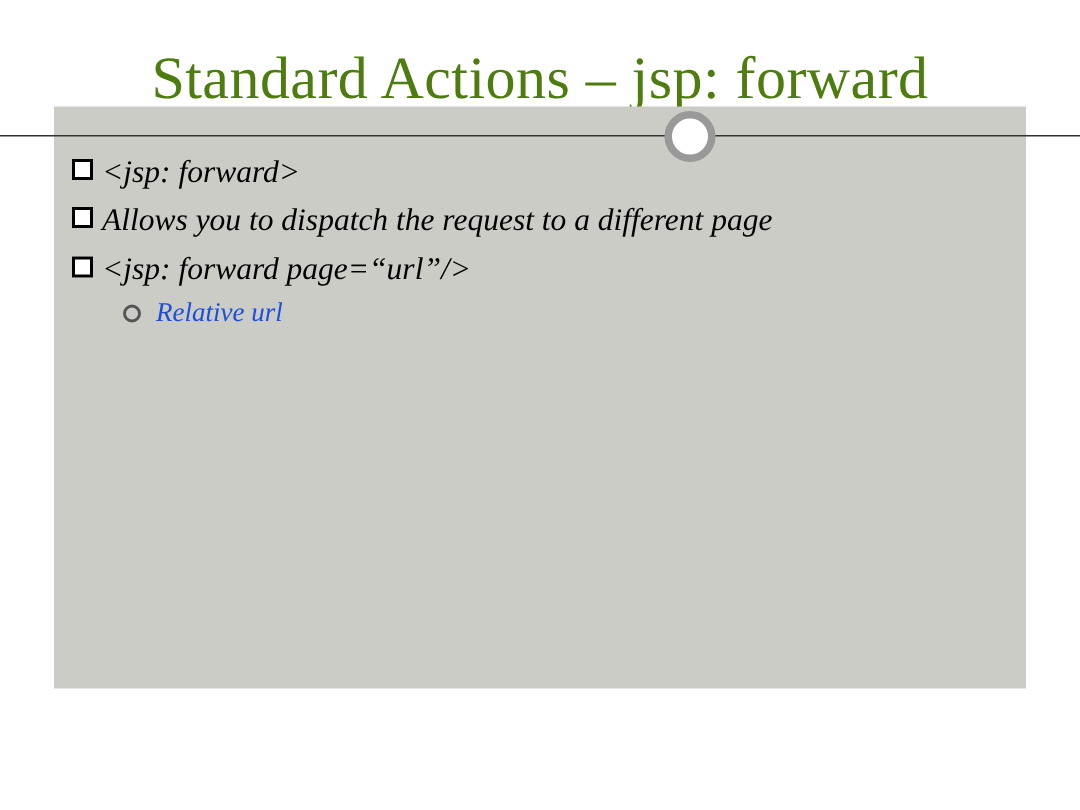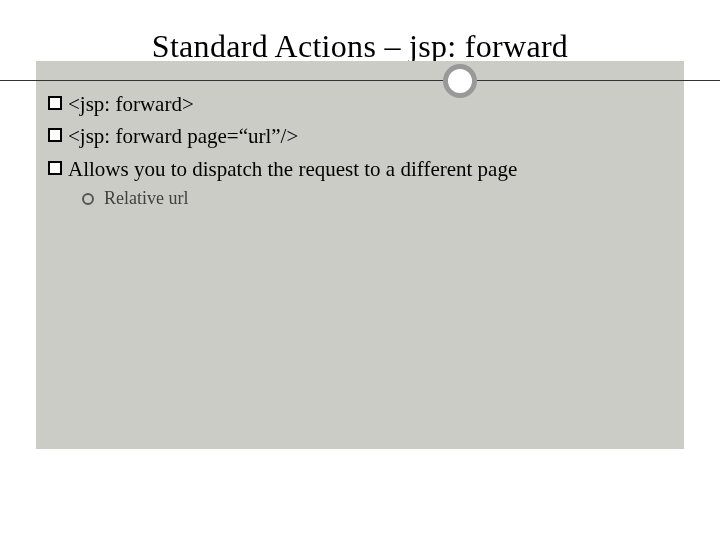--- a/index.html
+++ b/index.html
@@ -12,22 +12,22 @@
     overflow: hidden;
   }
   .slide {
     width: 720px;
     height: 540px;
     position: relative;
     padding: 18px 40px 30px 40px;
   }
   .title {
     text-align: center;
-    font-size: 32px;
-    color: #000000;
+    font-size: 40px;
+    color: #4d7c0f;
     font-weight: normal;
     margin-top: 10px;
     margin-bottom: 24px;
     letter-spacing: 0.3px;
   }
   .rule-wrap {
     position: relative;
     height: 40px;
     margin-bottom: 10px;
   }
@@ -53,20 +53,21 @@
     background: #ccccc7;
     width: 648px;
     margin-left: -4px;
     padding: 0 12px 10px 12px;
     min-height: 388px;
     margin-top: -28px;
     position: relative;
   }
   .content-inner {
     padding-top: 28px;
+    font-style: italic;
   }
   .bullet-line {
     font-size: 21px;
     color: #000;
     line-height: 1.45;
     margin-bottom: 2px;
     display: flex;
     align-items: flex-start;
   }
   .bullet-sq {
@@ -78,21 +79,21 @@
     margin-right: 6px;
     margin-top: 7px;
     flex-shrink: 0;
   }
   .bullet-text { flex: 1; }
   .sub-line {
     margin-left: 34px;
     display: flex;
     align-items: center;
     font-size: 18px;
-    color: #404040;
+    color: #1d4ed8;
     margin-top: 4px;
   }
   .circ {
     width: 12px;
     height: 12px;
     border: 2px solid #555;
     border-radius: 50%;
     margin-right: 10px;
     flex-shrink: 0;
   }
@@ -105,25 +106,25 @@
 
   <div class="rule-wrap">
     <div class="content-box">
       <div class="content-inner">
         <div class="bullet-line">
           <span class="bullet-sq"></span>
           <span class="bullet-text">&lt;jsp: forward&gt;</span>
         </div>
         <div class="bullet-line">
           <span class="bullet-sq"></span>
-          <span class="bullet-text">&lt;jsp: forward page=“url”/&gt;</span>
+          <span class="bullet-text">Allows you to dispatch the request to a different page</span>
         </div>
         <div class="bullet-line">
           <span class="bullet-sq"></span>
-          <span class="bullet-text">Allows you to dispatch the request to a different page</span>
+          <span class="bullet-text">&lt;jsp: forward page=“url”/&gt;</span>
         </div>
         <div class="sub-line">
           <span class="circ"></span>
           <span>Relative url</span>
         </div>
       </div>
     </div>
     <div class="hr-line"></div>
     <div class="ring"></div>
   </div>

